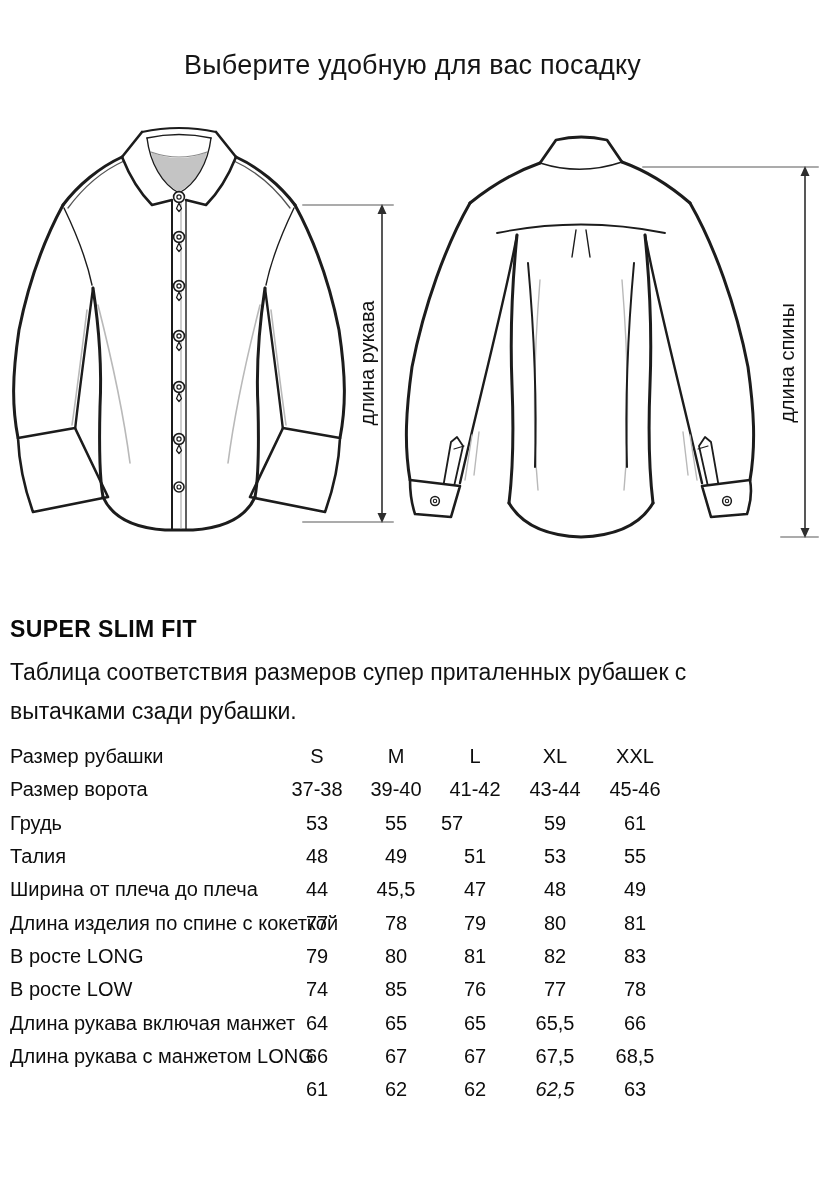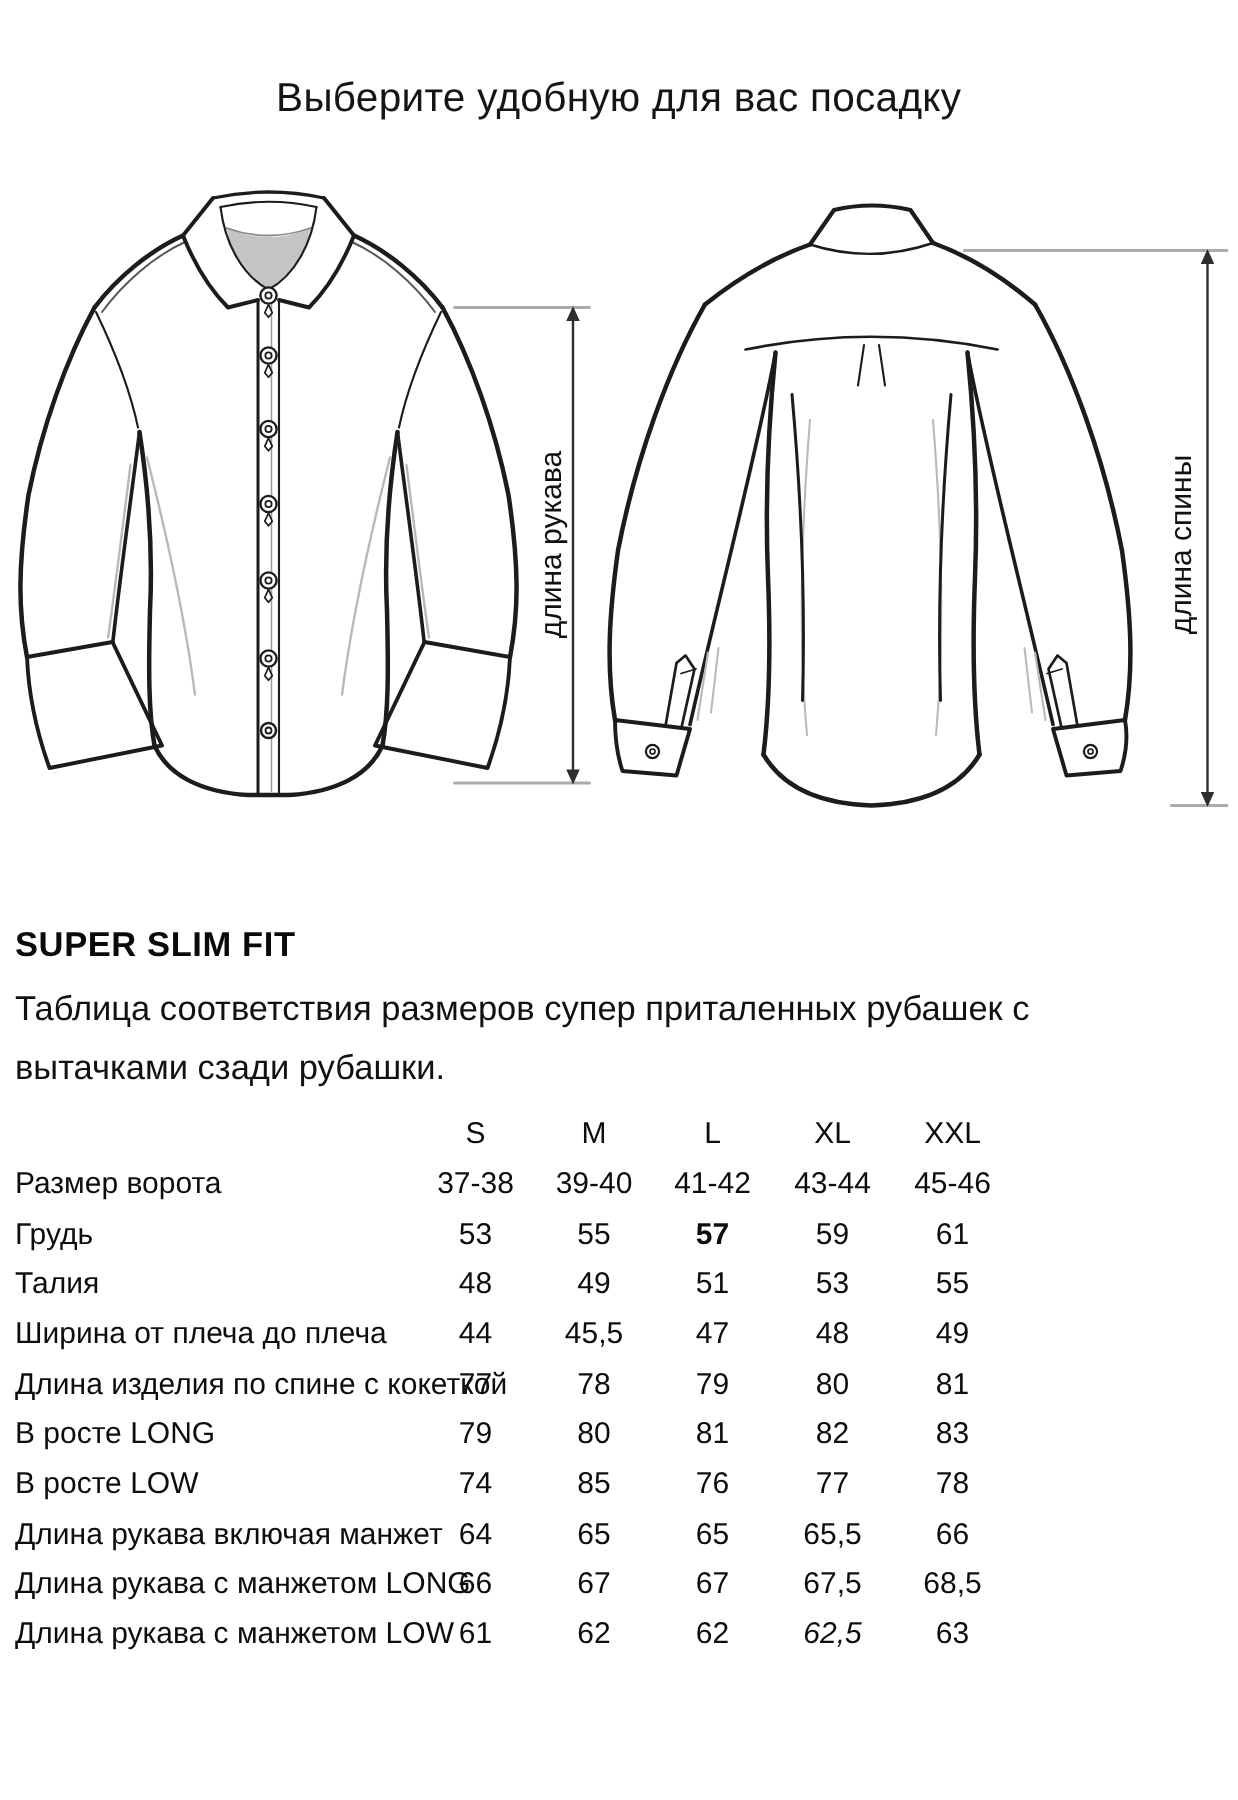--- a/index.html
+++ b/index.html
@@ -194,39 +194,40 @@
       <path d="M805,433 l-4.5,-10 h9 Z" fill="#2e2e2e" stroke="none"></path>
       <text x="794" y="258" transform="rotate(-90 794 258)" text-anchor="middle" font-size="20" fill="#111" stroke="none">длина спины</text>
     </g>
   </svg>
 
   <div class="fit-heading">SUPER SLIM FIT</div>
   <div class="fit-description">Таблица соответствия размеров супер приталенных рубашек с вытачками сзади рубашки.</div>
 
   <div class="size-table">
       <div class="t-row">
+        <span class="t-label">Размер рубашки</span>
         <span class="t-val" style="left: 307px;">S</span>
         <span class="t-val" style="left: 386px;">M</span>
         <span class="t-val" style="left: 465px;">L</span>
         <span class="t-val" style="left: 545px;">XL</span>
         <span class="t-val" style="left: 625px;">XXL</span>
       </div>
       <div class="t-row">
         <span class="t-label">Размер ворота</span>
         <span class="t-val" style="left: 307px;">37-38</span>
         <span class="t-val" style="left: 386px;">39-40</span>
         <span class="t-val" style="left: 465px;">41-42</span>
         <span class="t-val" style="left: 545px;">43-44</span>
         <span class="t-val" style="left: 625px;">45-46</span>
       </div>
       <div class="t-row">
         <span class="t-label">Грудь</span>
         <span class="t-val" style="left: 307px;">53</span>
         <span class="t-val" style="left: 386px;">55</span>
-        <span class="t-val" style="left: 465px; font-weight: bold;">57</span>
+        <span class="t-val" style="left: 442px;">57</span>
         <span class="t-val" style="left: 545px;">59</span>
         <span class="t-val" style="left: 625px;">61</span>
       </div>
       <div class="t-row">
         <span class="t-label">Талия</span>
         <span class="t-val" style="left: 307px;">48</span>
         <span class="t-val" style="left: 386px;">49</span>
         <span class="t-val" style="left: 465px;">51</span>
         <span class="t-val" style="left: 545px;">53</span>
         <span class="t-val" style="left: 625px;">55</span>
@@ -273,21 +274,20 @@
       </div>
       <div class="t-row">
         <span class="t-label">Длина рукава с манжетом LONG</span>
         <span class="t-val" style="left: 307px;">66</span>
         <span class="t-val" style="left: 386px;">67</span>
         <span class="t-val" style="left: 465px;">67</span>
         <span class="t-val" style="left: 545px;">67,5</span>
         <span class="t-val" style="left: 625px;">68,5</span>
       </div>
       <div class="t-row">
-        <span class="t-label">Длина рукава с манжетом LOW</span>
         <span class="t-val" style="left: 307px;">61</span>
         <span class="t-val" style="left: 386px;">62</span>
         <span class="t-val" style="left: 465px;">62</span>
         <span class="t-val" style="left: 545px; font-style: italic;">62,5</span>
         <span class="t-val" style="left: 625px;">63</span>
       </div>
     </div>
 
 </div>
 

